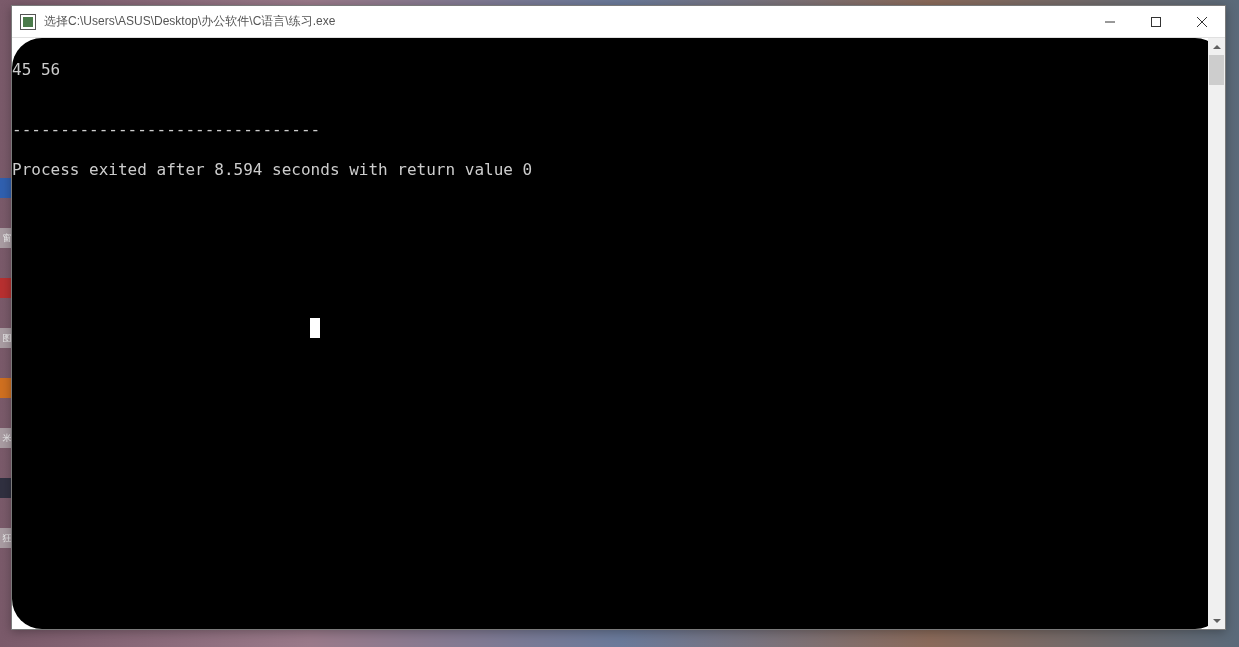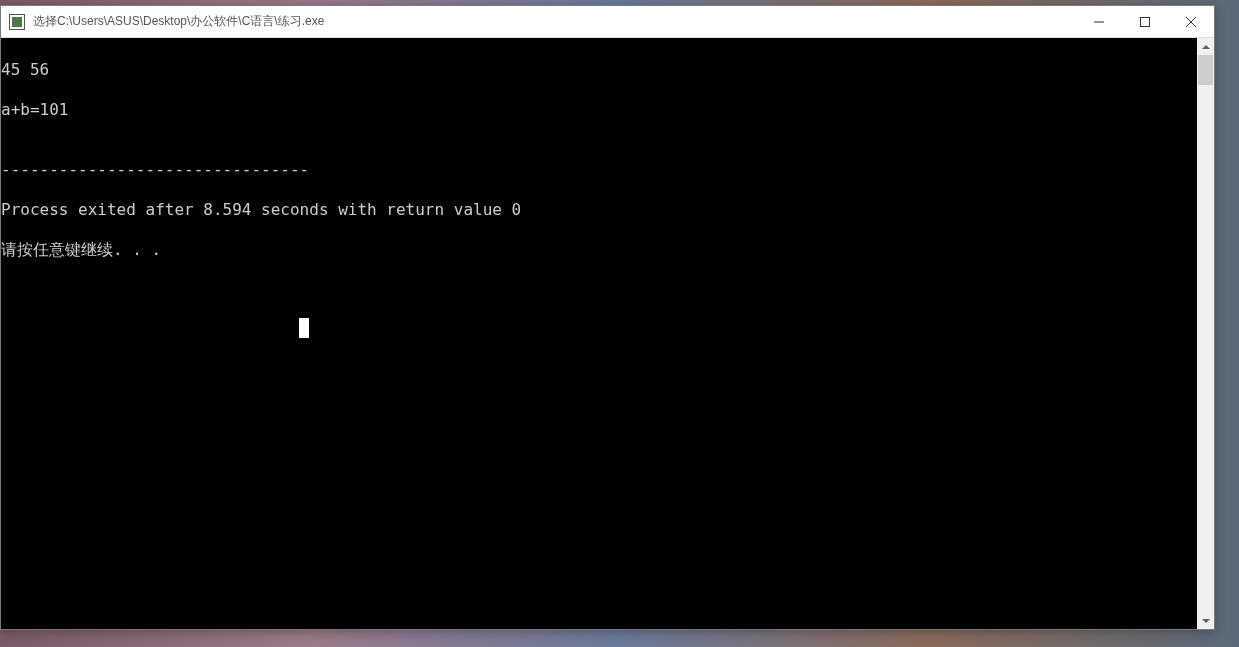--- a/index.html
+++ b/index.html
@@ -42,21 +42,21 @@
       align-items: center;
       justify-content: center;
       overflow: hidden;
     }
     .di-red { background: #b83030; }
     .di-blue { background: #3060b0; }
     .di-orange { background: #d07020; }
     .di-dark { background: #303040; }
     .window {
       position: absolute;
-      left: 0;
+      left: 11px;
       top: 5px;
       width: 1215px;
       height: 625px;
       background: #ffffff;
       border: 1px solid #7a7a7a;
       display: flex;
       flex-direction: column;
       box-shadow: 0 2px 10px rgba(0,0,0,0.3);
     }
     .titlebar {
@@ -104,20 +104,21 @@
       justify-content: center;
       color: #333;
       cursor: pointer;
     }
     .wc-btn svg { width: 10px; height: 10px; }
     .console-body {
       flex: 1;
       background: #000000;
       position: relative;
       display: flex;
+      border-radius: 30px;
     }
     .console-content {
       flex: 1;
       padding: 2px 0 0 0;
       color: #cccccc;
       font-family: "NSimSun", "SimSun", "Consolas", monospace;
       font-size: 16px;
       line-height: 20px;
       white-space: pre;
       overflow: hidden;
@@ -206,25 +207,23 @@
         <svg viewBox="0 0 10 10">
             <line x1="0" y1="0" x2="10" y2="10" stroke="currentColor" stroke-width="1"></line>
             <line x1="10" y1="0" x2="0" y2="10" stroke="currentColor" stroke-width="1"></line>
           </svg>
       </div>
     </div>
   </div>
   <div class="console-body">
     <div class="console-content">
 <span class="console-line">45 56</span>
-<span class="console-line">a+b=101</span>
 <span class="console-line"></span>
 <span class="console-line">--------------------------------</span>
 <span class="console-line">Process exited after 8.594 seconds with return value 0</span>
-<span class="console-line">请按任意键继续. . .</span>
       <div class="cursor-block"></div>
     </div>
     <div class="scrollbar">
       <div class="scroll-up">
         <div class="scroll-arrow"></div>
       </div>
       <div class="scroll-thumb"></div>
       <div class="scroll-down">
         <div class="scroll-arrow"></div>
       </div>

